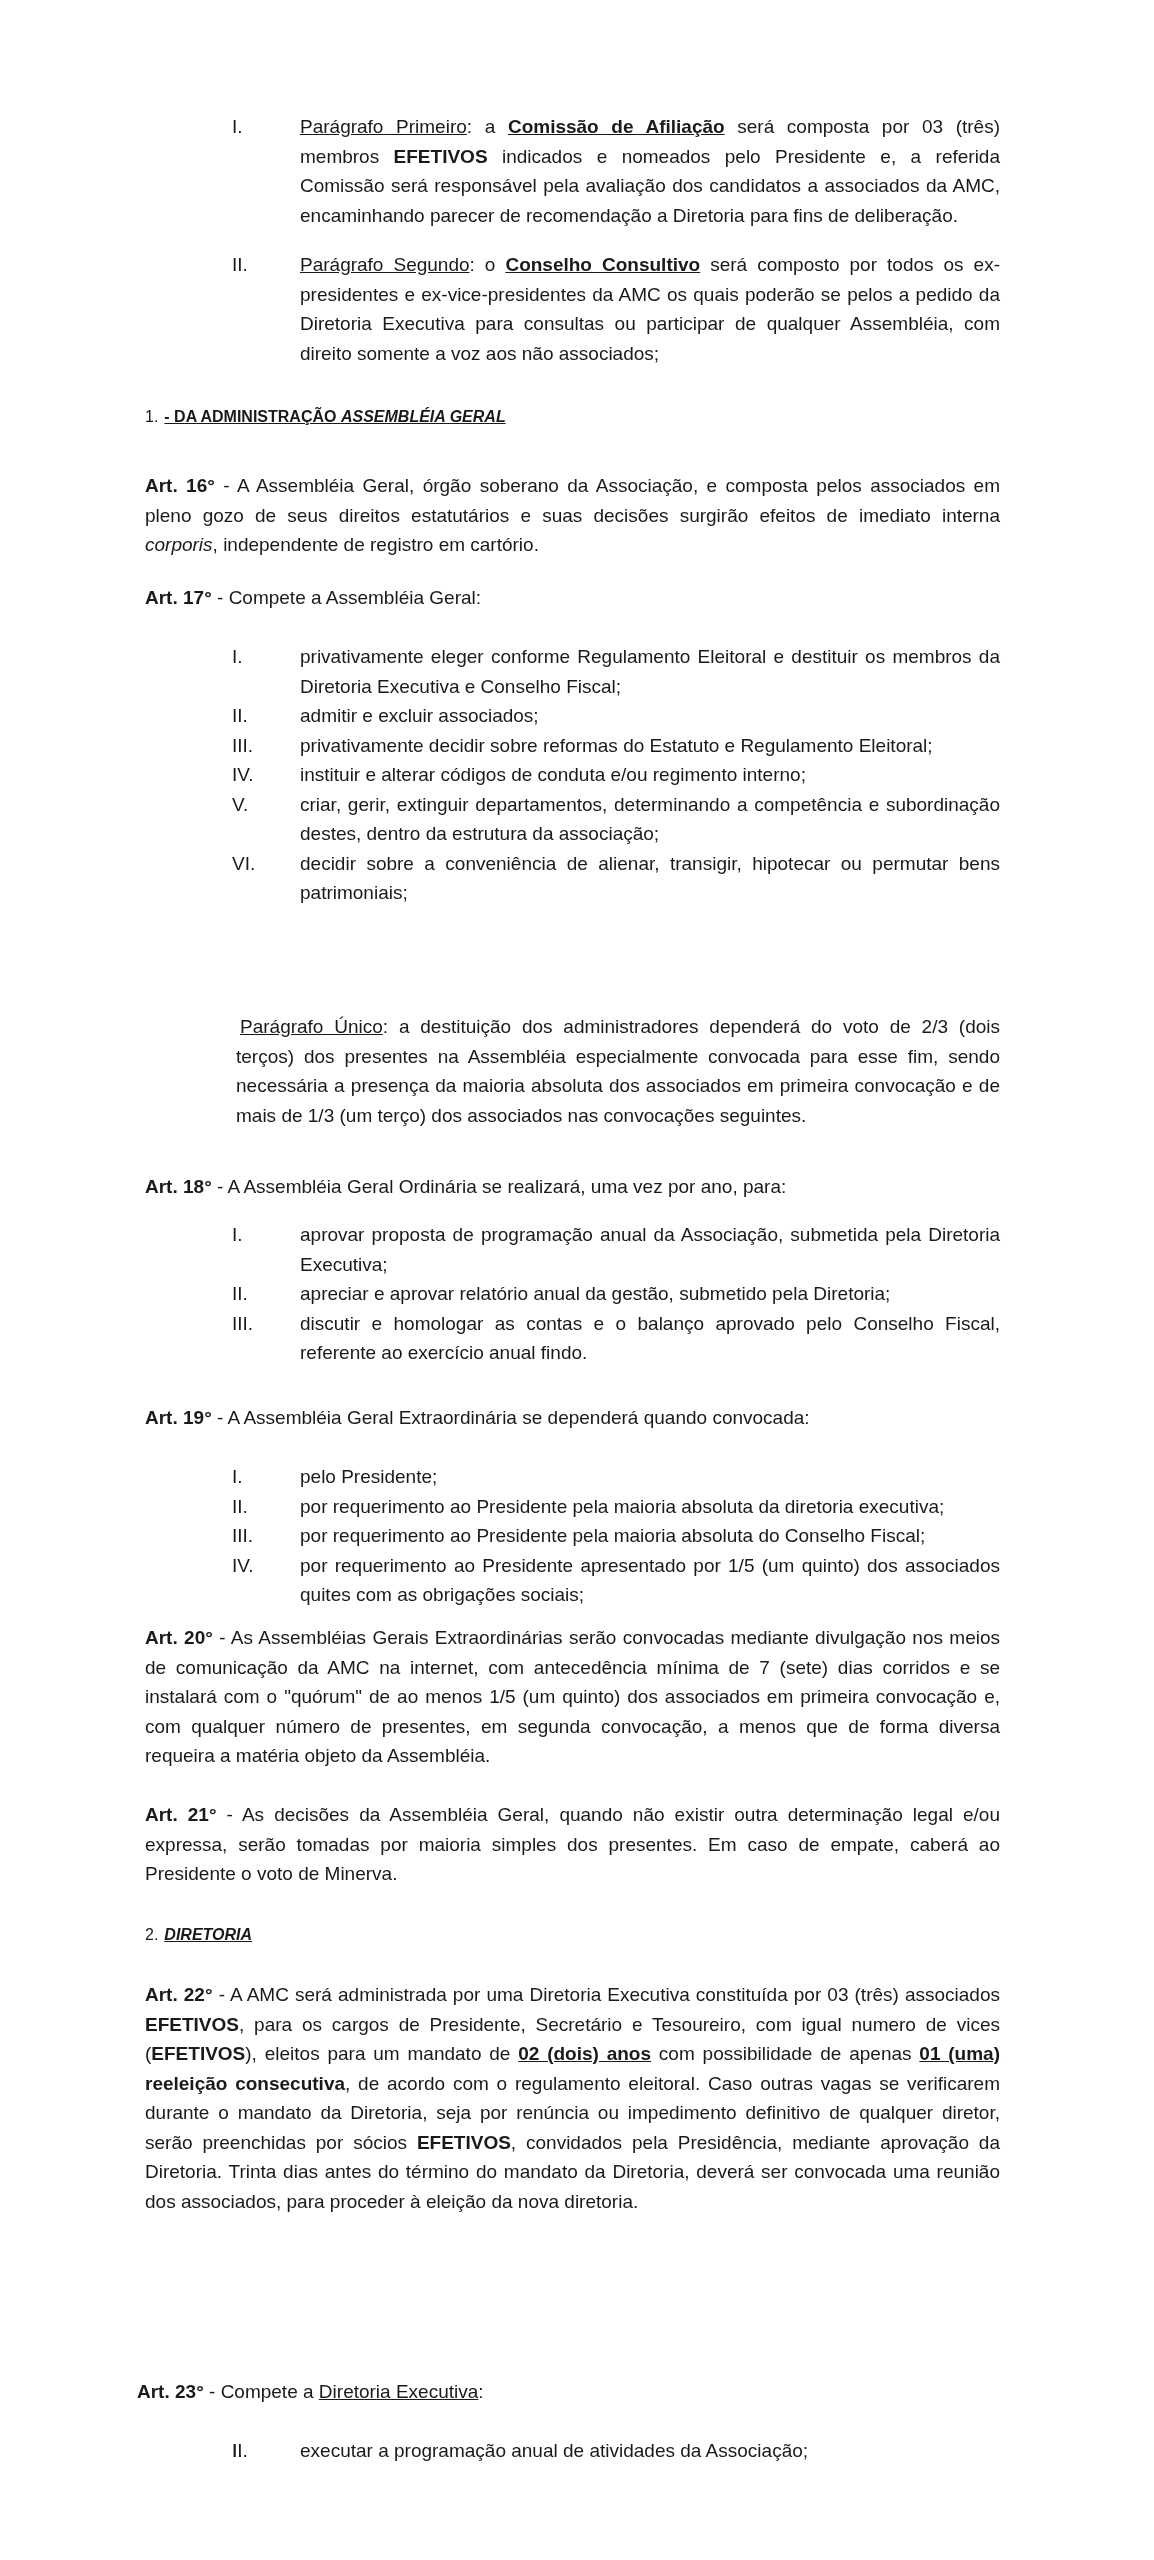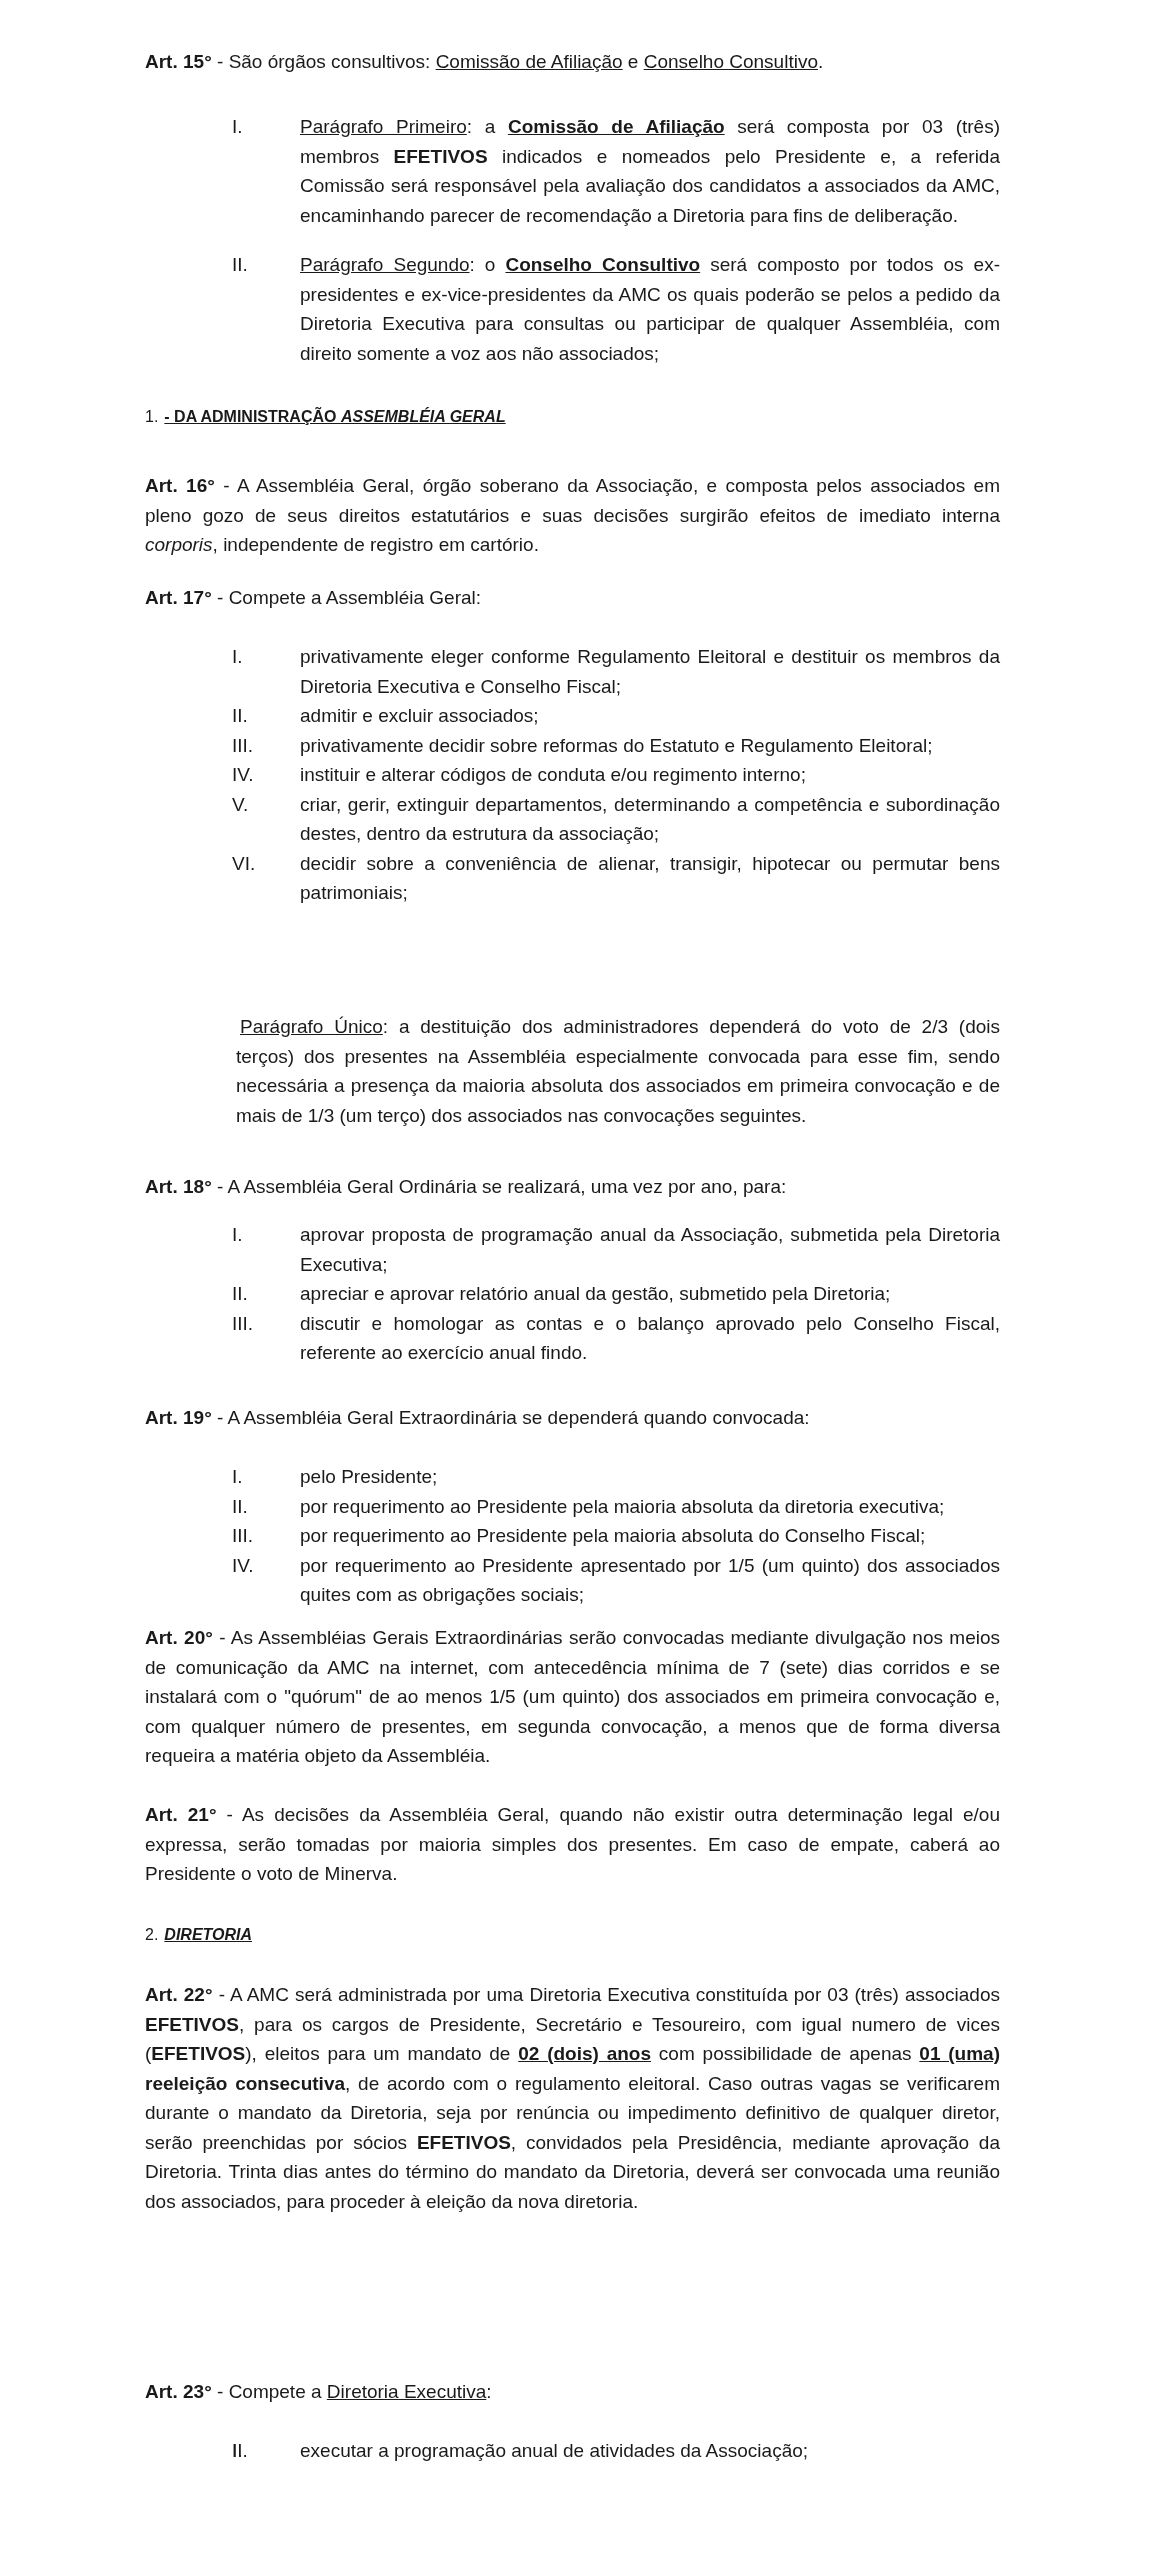--- a/index.html
+++ b/index.html
@@ -28,23 +28,20 @@
   .bu { font-weight: bold; text-decoration: underline; }
   .it { font-style: italic; }
   .para-unico { padding-left: 98px; text-align: justify; box-sizing: border-box; }
   .para-unico .u { margin-left: 4px; }
 </style>
 </head>
 <body>
 
 <div class="page">
 
-  <div class="blk art" style="top:47px; left:145px;">
-    <span class="lbl">Art. 15°</span><span> - </span><span>São órgãos consultivos: </span><span class="u">Comissão de Afiliação</span><span> e </span><span class="u">Conselho Consultivo</span><span>.</span>
-  </div>
 
   <ul class="roman blk" style="top:112px;">
     <li>
       <span class="rn">I.</span>
       <span class="u">Parágrafo Primeiro</span><span>: a </span><span class="bu">Comissão de Afiliação</span><span> será composta por 03 (três) membros </span><span class="b">EFETIVOS</span><span> indicados e nomeados pelo Presidente e, a referida Comissão será responsável pela avaliação dos candidatos a associados da AMC, encaminhando parecer de recomendação a Diretoria para fins de deliberação.</span>
     </li>
   </ul>
 
   <ul class="roman blk" style="top:250px;">
     <li>
@@ -108,21 +105,21 @@
   </div>
 
   <div class="heading" style="top:1920px;">
     <span class="num">2.</span><span class="ttl it">DIRETORIA</span>
   </div>
 
   <div class="blk art indent1" style="top:1980px;">
     <span class="lbl">Art. 22°</span><span> - </span><span>A AMC será administrada por uma Diretoria Executiva constituída por 03 (três) associados </span><span class="b">EFETIVOS</span><span>, para os cargos de Presidente, Secretário e Tesoureiro, com igual numero de vices (</span><span class="b">EFETIVOS</span><span>), eleitos para um mandato de </span><span class="bu">02 (dois) anos</span><span> com possibilidade de apenas </span><span class="bu">01 (uma)</span><span> </span><span class="b">reeleição consecutiva</span><span>, de acordo com o regulamento eleitoral. Caso outras vagas se verificarem durante o mandato da Diretoria, seja por renúncia ou impedimento definitivo de qualquer diretor, serão preenchidas por sócios </span><span class="b">EFETIVOS</span><span>, convidados pela Presidência, mediante aprovação da Diretoria. Trinta dias antes do término do mandato da Diretoria, deverá ser convocada uma reunião dos associados, para proceder à eleição da nova diretoria.</span>
   </div>
 
-  <div class="blk art" style="top:2377px; left:145px;">
+  <div class="blk art" style="top:2377px; left:137px;">
     <span class="lbl">Art. 23°</span><span> - </span><span>Compete a </span><span class="u">Diretoria Executiva</span><span>:</span>
   </div>
 
   <ul class="roman blk" style="top:2436px;">
     <li><span class="rn">I.</span></li>
     <li><span class="rn">II.</span><span>executar a programação anual de atividades da Associação;</span></li>
   </ul>
 
 </div>
 

